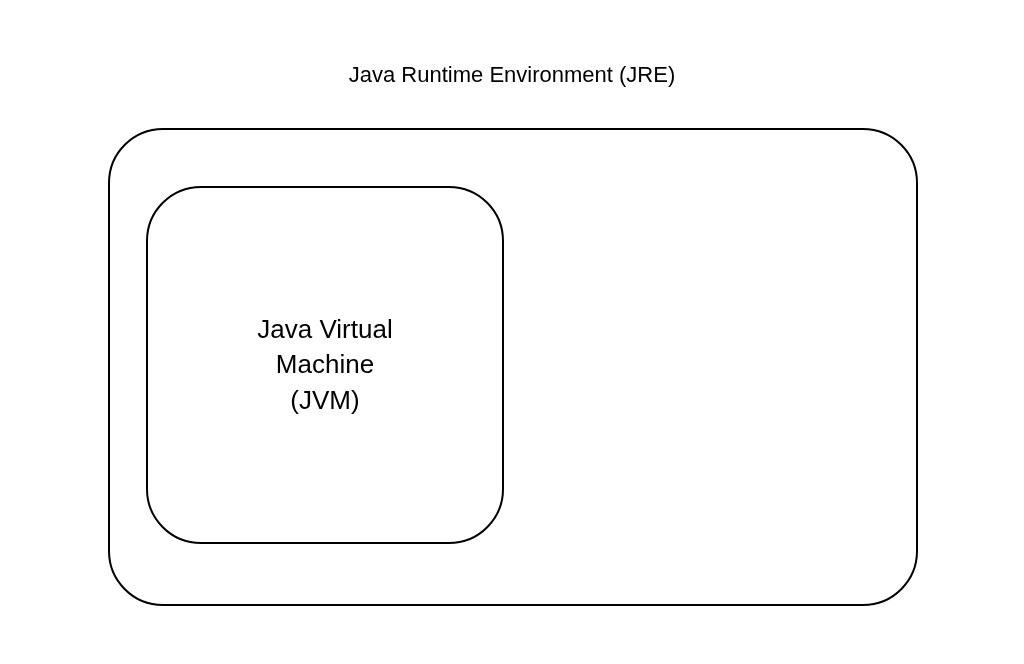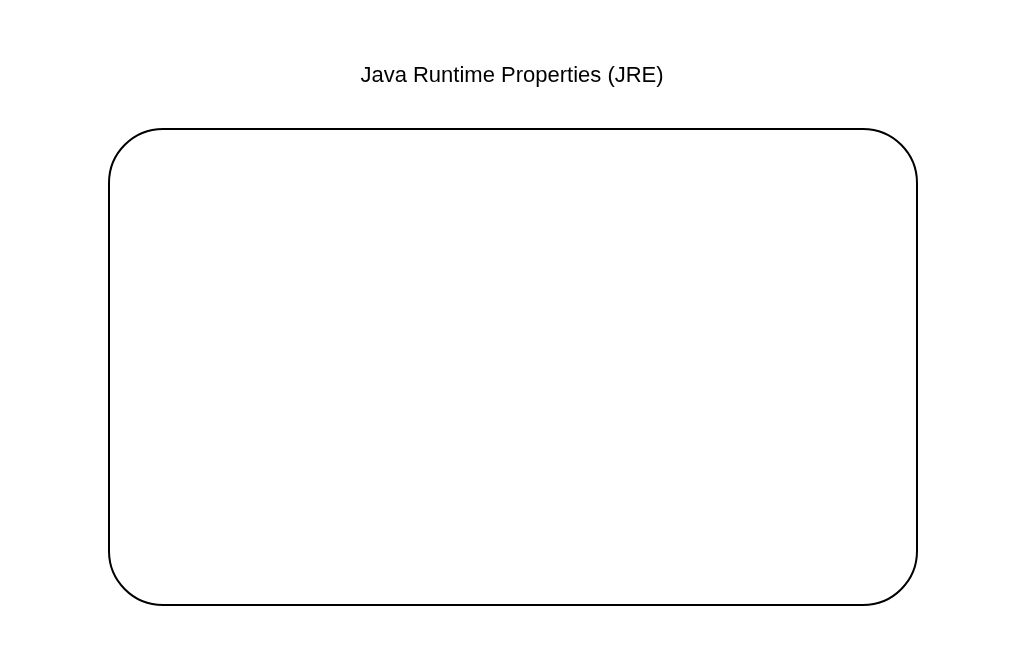--- a/index.html
+++ b/index.html
@@ -52,16 +52,19 @@
       left: 36px;
     }
     .inner-right {
       top: 56px;
       left: 418px;
     }
   </style>
 </head>
 <body>
 
-<div class="title">Java Runtime Properties (JRE)</div>
+<div class="title">Java Runtime Environment (JRE)</div>
 
 <div class="outer-box">
+  <div class="inner-box inner-left">
+    <div>Java Virtual<br>Machine<br>(JVM)</div>
+  </div>
 </div>
 
 </body></html>

